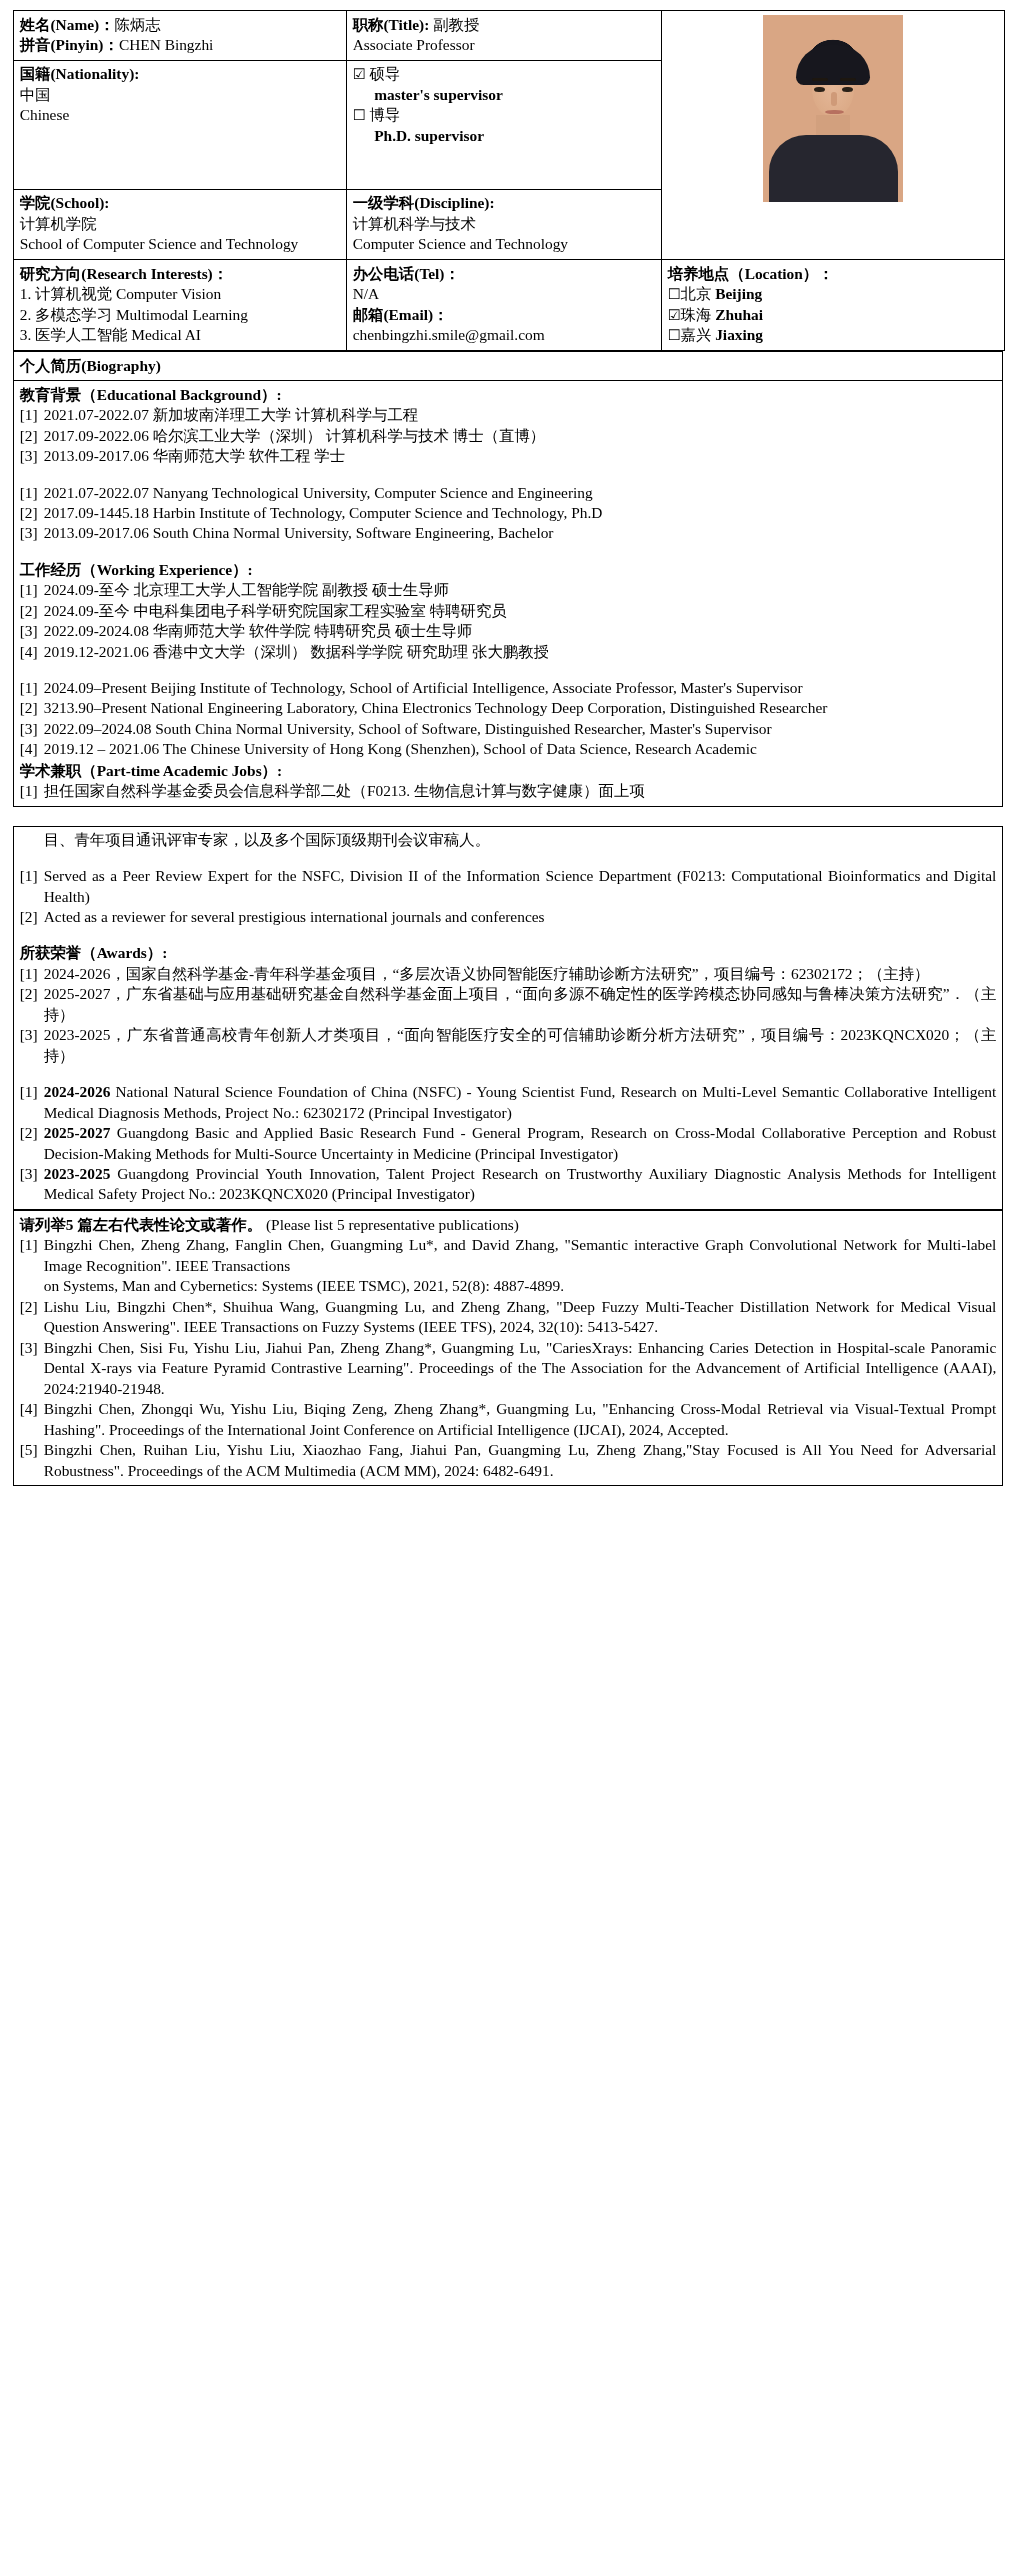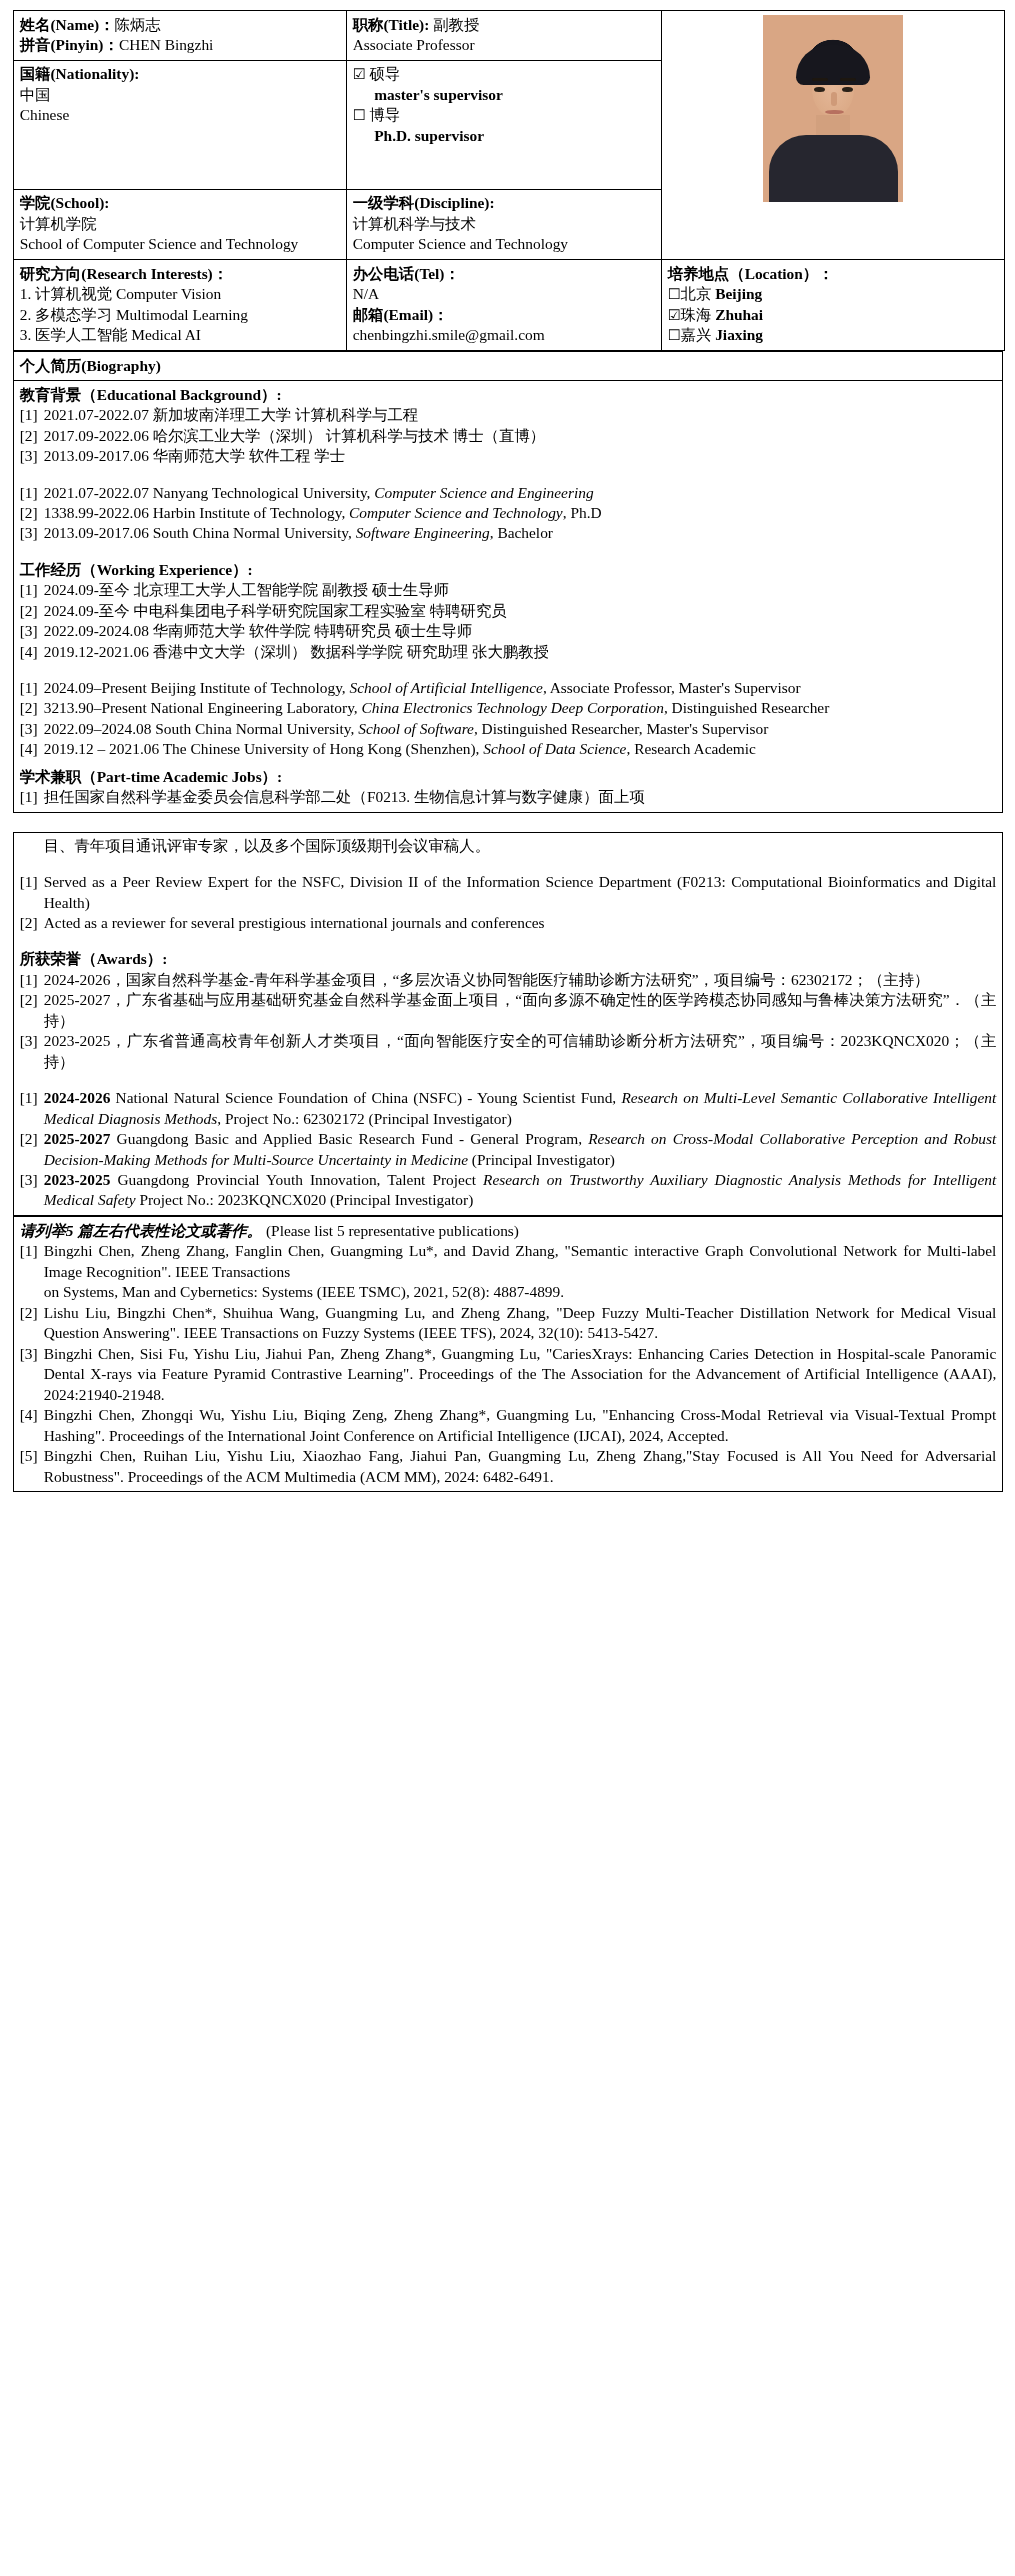--- a/index.html
+++ b/index.html
@@ -17,21 +17,21 @@
     margin:0 auto;
   }
   .cvtable td{
     border:0.7px solid #000;
     vertical-align:top;
     padding:3.6px 5.7px 4.3px 5.7px;
     font-size:15.4px;
     line-height:1.33;
   }
   .b{font-weight:bold;}
-  .i{font-style:italic;}
+  .i{}
   .line{display:block;}
   .photocell{padding:0;border:0.7px solid #000;text-align:center;vertical-align:top;}
   .photo{
     width:140px;height:187px;display:block;margin:0 auto;
     background:
       
       radial-gradient(ellipse 37px 29px at 70px 43px, #16161d 0%, #16161d 62%, rgba(22,22,29,0) 64%),
       
       radial-gradient(ellipse 79px 46px at 70px 195px, #23232c 0%, #23232c 70%, rgba(35,35,44,0) 72%),
       
@@ -173,21 +173,21 @@
         </div>
 
         <div class="gap"></div>
 
         <div class="listrow">
           <span class="num">[1]</span>
           <span class="txt"><span>2021.07-2022.07 Nanyang Technological University, </span><span class="i">Computer Science and Engineering</span><span></span></span>
         </div>
         <div class="listrow">
           <span class="num">[2]</span>
-          <span class="txt"><span>1338.99-2022.06 Harbin Institute of Technology, </span><span class="i">Computer Science and Technology</span><span>, Ph.D</span></span>
+          <span class="txt"><span>2017.09-1445.18 Harbin Institute of Technology, </span><span class="i">Computer Science and Technology</span><span>, Ph.D</span></span>
         </div>
         <div class="listrow">
           <span class="num">[3]</span>
           <span class="txt"><span>2013.09-2017.06 South China Normal University, </span><span class="i">Software Engineering</span><span>, Bachelor</span></span>
         </div>
 
         <div class="gap"></div>
 
         <div class="b">工作经历（Working Experience）:</div>
 
@@ -220,21 +220,21 @@
         </div>
         <div class="listrow just">
           <span class="num">[3]</span>
           <span class="txt"><span>2022.09–2024.08 South China Normal University, </span><span class="i">School of Software</span><span>, Distinguished Researcher, Master's Supervisor</span></span>
         </div>
         <div class="listrow just">
           <span class="num">[4]</span>
           <span class="txt"><span>2019.12 – 2021.06 The Chinese University of Hong Kong (Shenzhen), </span><span class="i">School of Data Science</span><span>, Research Academic</span></span>
         </div>
 
-        <div class="b" style="margin-top:7px">学术兼职（Part-time Academic Jobs）:</div>
+        <div class="b" style="margin-top:1px">学术兼职（Part-time Academic Jobs）:</div>
 
         <div class="listrow">
           <span class="num">[1]</span>
           <span class="txt">担任国家自然科学基金委员会信息科学部二处（F0213. 生物信息计算与数字健康）面上项</span>
         </div>
 
       </td>
     </tr>
   </tbody>
     </table>

